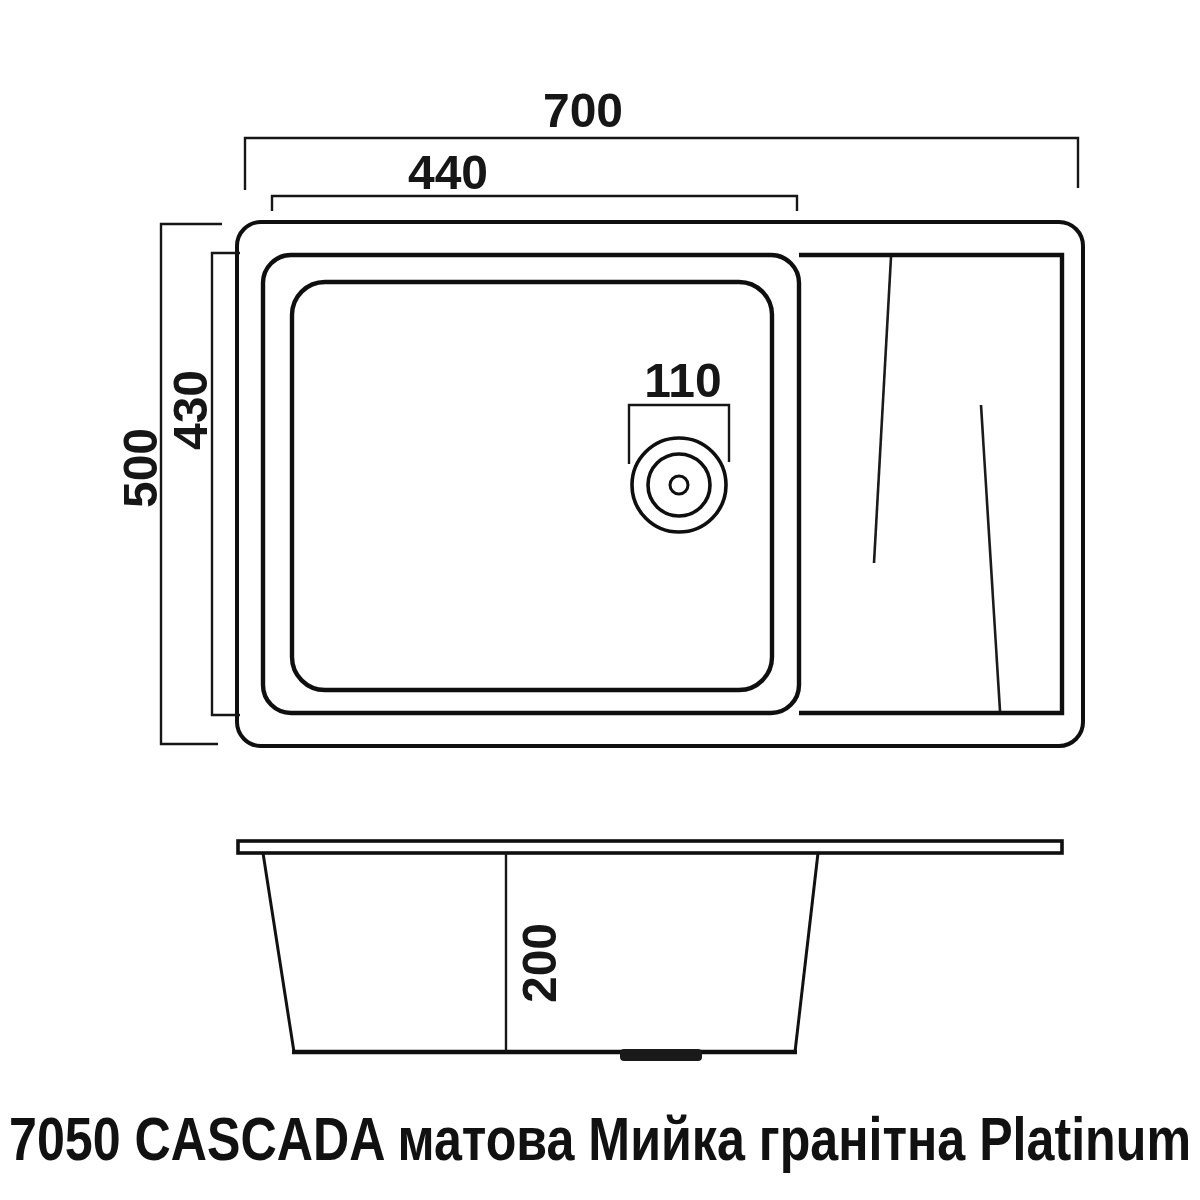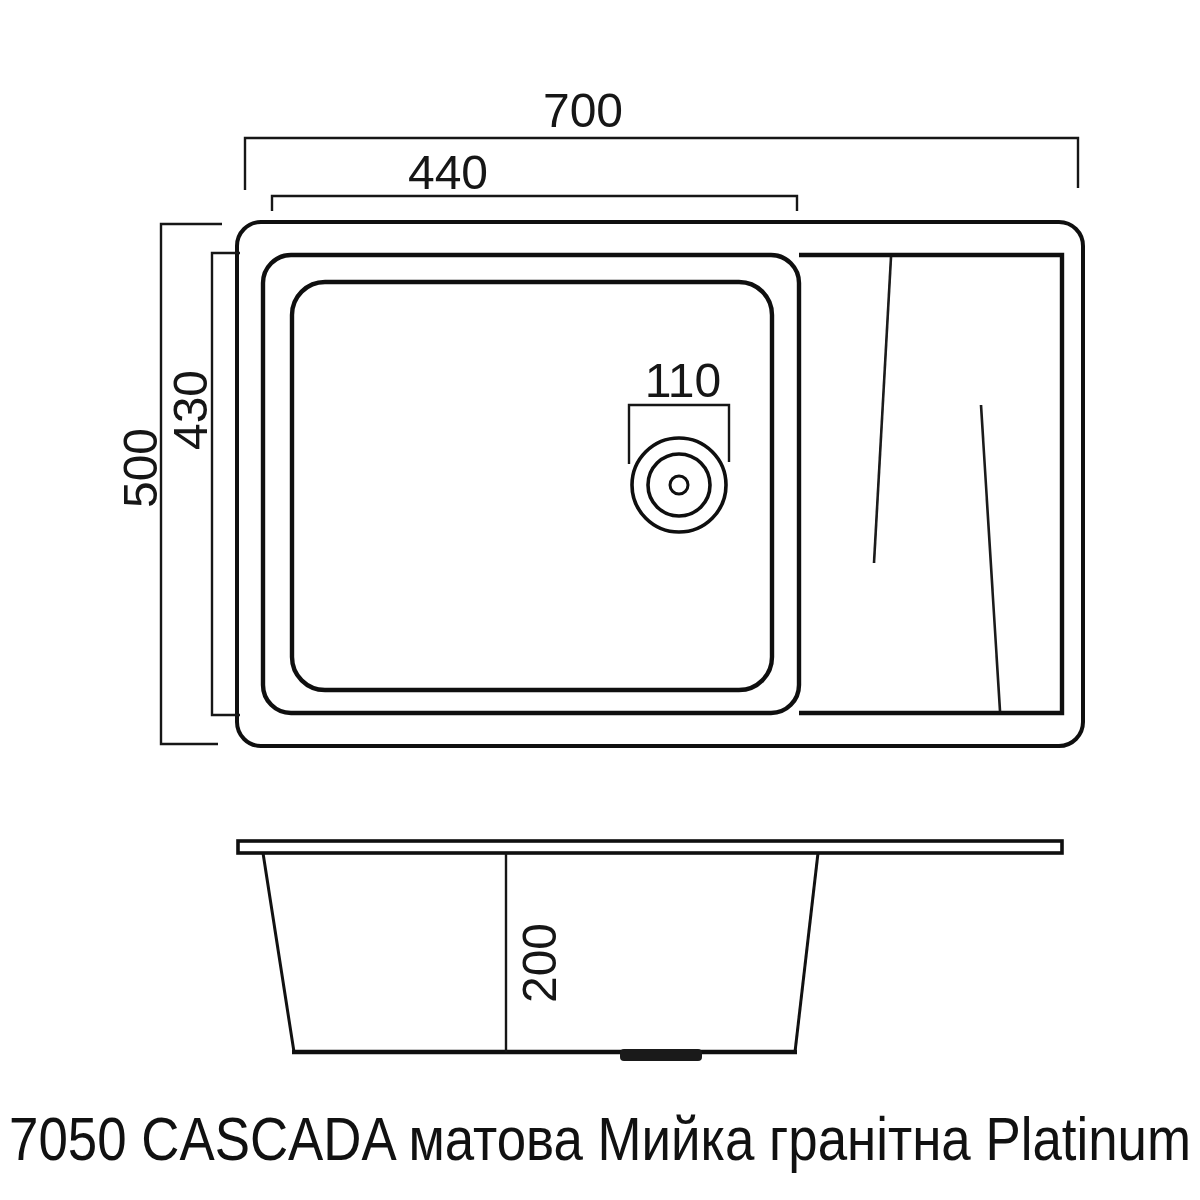--- a/index.html
+++ b/index.html
@@ -7,20 +7,21 @@
     padding: 0;
     background: #ffffff;
   }
   .stage {
     position: relative;
     width: 1200px;
     height: 1200px;
     background: #ffffff;
     overflow: hidden;
     font-family: "Liberation Sans", sans-serif;
+    font-weight: bold;
   }
   svg { display: block; }
   .thin  { stroke: #161616; stroke-width: 2.4; fill: none; stroke-linecap: butt; }
   .mid   { stroke: #111111; stroke-width: 3;   fill: none; }
   .bold  { stroke: #0f0f0f; stroke-width: 4.4; fill: none; }
   .outer { stroke: #0f0f0f; stroke-width: 4;   fill: none; }
   .groove{ stroke: #1b1b1b; stroke-width: 2.6; fill: none; }
   .circ  { stroke: #0f0f0f; stroke-width: 3.6; fill: none; }
   .dimtext {
     fill: #161616;

